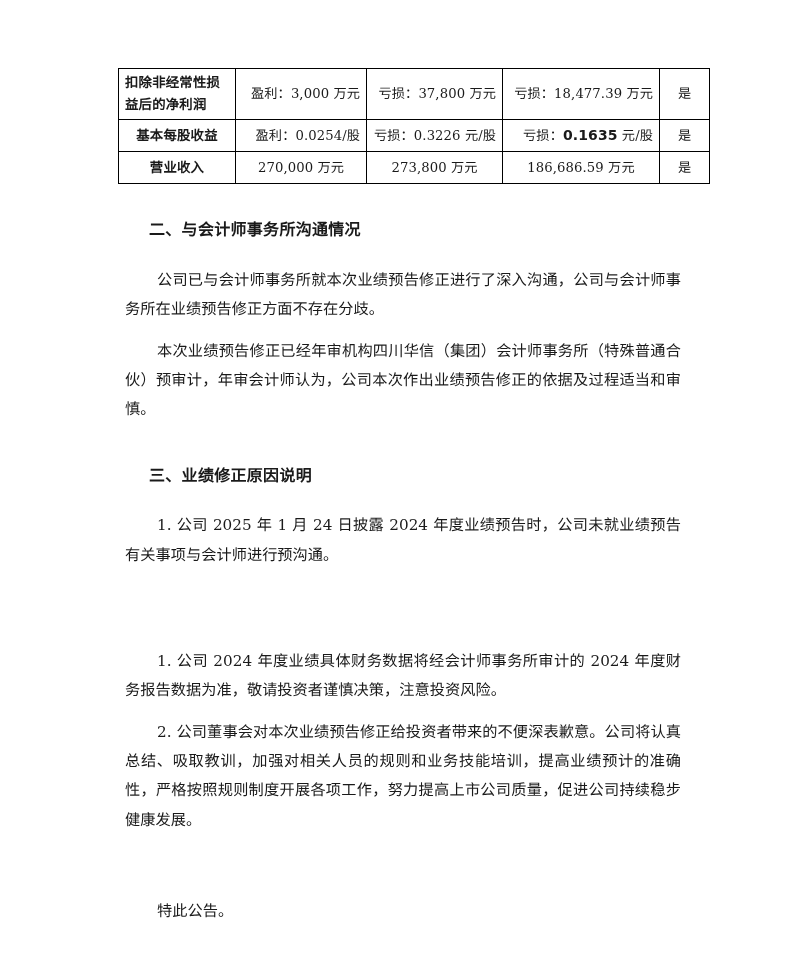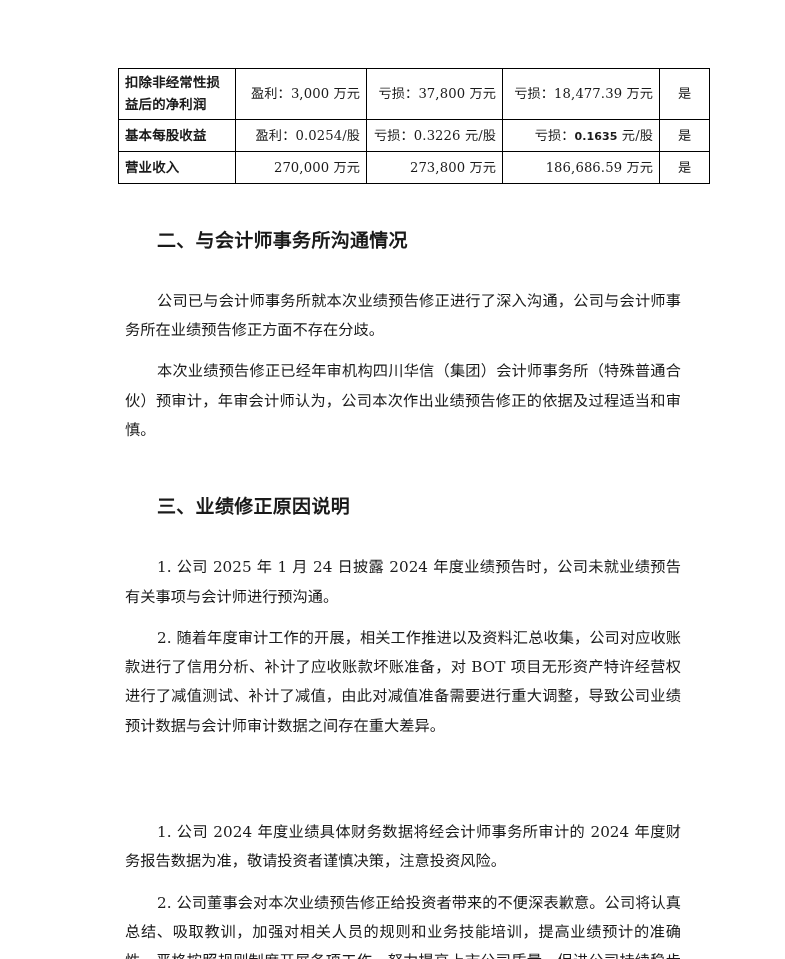--- a/index.html
+++ b/index.html
@@ -65,41 +65,41 @@
     white-space: nowrap;
     letter-spacing: 0.1px;
   }
   td.num-cell.centered { text-align: right; padding-right: 6px; }
   td.flag-cell {
     text-align: center;
     padding-left: 2px;
     padding-right: 2px;
   }
   .tall-row td { height: 44px; }
-  .short-row td { height: 25px; }
+  .short-row td { height: 25px; text-align: center; }
   .bold-num {
     font-family: "DejaVu Sans", "Liberation Sans", sans-serif;
     font-weight: bold;
-    font-size: 11px;
+    font-size: 14px;
   }
 
   
   .content {
     position: absolute;
     left: 105px;
     top: 213px;
     width: 580px;
   }
   .sec-head {
     font-family: "DejaVu Sans", "Liberation Sans", sans-serif;
     font-weight: bold;
-    font-size: 19px;
+    font-size: 16px;
     line-height: 1.62;
     text-indent: 32px;
-    margin: 12px;
+    margin: 4px;
     letter-spacing: 0.3px;
   }
   p.para {
     font-size: 15.2px;
     line-height: 1.93;
     margin: 12px;
     text-indent: 32px;
     text-align: justify;
     text-justify: inter-ideograph;
     letter-spacing: 0.05px;
@@ -154,21 +154,20 @@
     <h2 class="sec-head">二、与会计师事务所沟通情况</h2>
     <div class="gap-sm"></div>
     <p class="para">公司已与会计师事务所就本次业绩预告修正进行了深入沟通，公司与会计师事务所在业绩预告修正方面不存在分歧。</p>
     <p class="para">本次业绩预告修正已经年审机构四川华信（集团）会计师事务所（特殊普通合伙）预审计，年审会计师认为，公司本次作出业绩预告修正的依据及过程适当和审慎。</p>
 
     <div class="gap-md"></div>
 
     <h2 class="sec-head">三、业绩修正原因说明</h2>
     <div class="gap-sm"></div>
     <p class="para">1. 公司 2025 年 1 月 24 日披露 2024 年度业绩预告时，公司未就业绩预告有关事项与会计师进行预沟通。</p>
-    <p class="para">2. 随着年度审计工作的开展，相关工作推进以及资料汇总收集，公司对应收账款进行了信用分析、补计了应收账款坏账准备，对 BOT 项目无形资产特许经营权进行了减值测试、补计了减值，由此对减值准备需要进行重大调整，导致公司业绩预计数据与会计师审计数据之间存在重大差异。</p>
 
     <div class="gap-xl"></div>
 
     <div class="gap-sm"></div>
     <p class="para">1. 公司 2024 年度业绩具体财务数据将经会计师事务所审计的 2024 年度财务报告数据为准，敬请投资者谨慎决策，注意投资风险。</p>
     <p class="para">2. 公司董事会对本次业绩预告修正给投资者带来的不便深表歉意。公司将认真总结、吸取教训，加强对相关人员的规则和业务技能培训，提高业绩预计的准确性，严格按照规则制度开展各项工作，努力提高上市公司质量，促进公司持续稳步健康发展。</p>
 
     <div class="gap-lg"></div>
 
     <p class="para">特此公告。</p>

